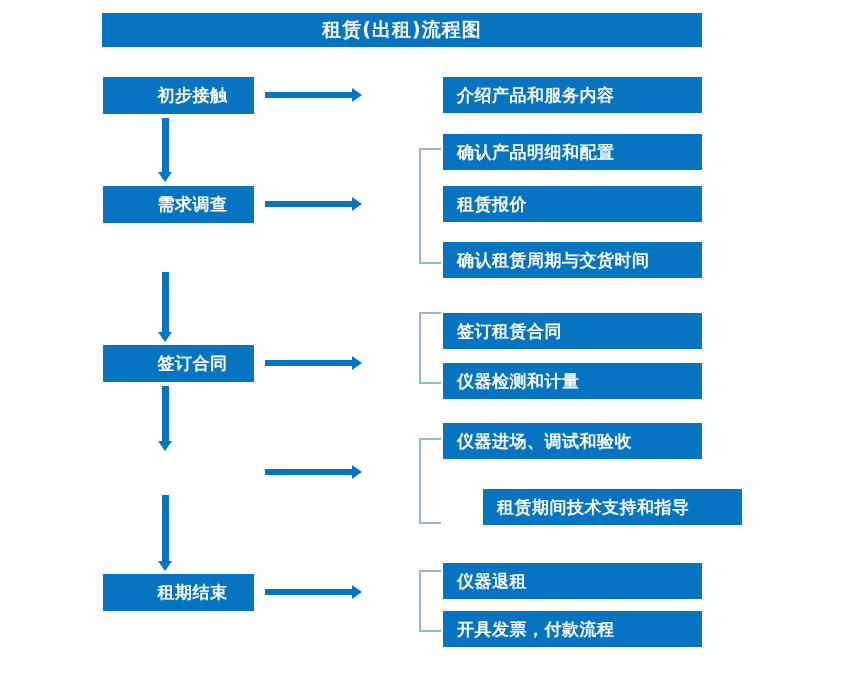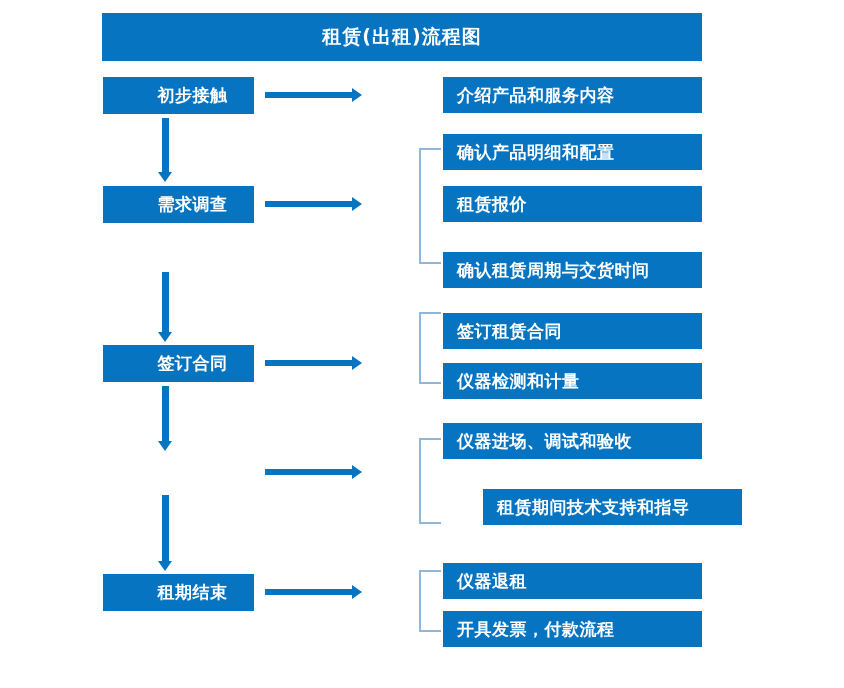--- a/index.html
+++ b/index.html
@@ -17,21 +17,21 @@
     position: relative;
     width: 844px;
     height: 688px;
     background: #ffffff;
   }
   .title-bar {
     position: absolute;
     left: 102px;
     top: 13px;
     width: 600px;
-    height: 48px;
+    height: 34px;
     background: #0674C1;
     color: #ffffff;
     font-size: 19px;
     font-weight: bold;
     display: flex;
     align-items: center;
     justify-content: center;
     letter-spacing: 1px;
   }
   .node {
@@ -168,21 +168,21 @@
   </div>
 
   <div class="bracket" style="top:148px; height:116px;"></div>
   <div class="bracket" style="top:312px; height:72px;"></div>
   <div class="bracket" style="top:438px; height:86px;"></div>
   <div class="bracket" style="top:570px; height:62px;"></div>
 
   <div class="node right" style="top:77px;">介绍产品和服务内容</div>
   <div class="node right" style="top:134px;">确认产品明细和配置</div>
   <div class="node right" style="top:186px;">租赁报价</div>
-  <div class="node right" style="top:252px;font-family:Liberation Mono, monospace;">确认租赁周期与交货时间</div>
+  <div class="node right" style="top:242px;font-family:Liberation Mono, monospace;">确认租赁周期与交货时间</div>
   <div class="node right" style="top:313px;">签订租赁合同</div>
   <div class="node right" style="top:363px;">仪器检测和计量</div>
   <div class="node right" style="top:423px;">仪器进场、调试和验收</div>
   <div class="node right" style="top:489px;margin-left:40px;">租赁期间技术支持和指导</div>
   <div class="node right" style="top:563px;">仪器退租</div>
   <div class="node right" style="top:611px;">开具发票，付款流程</div>
 
 </div>
 
 </body></html>

